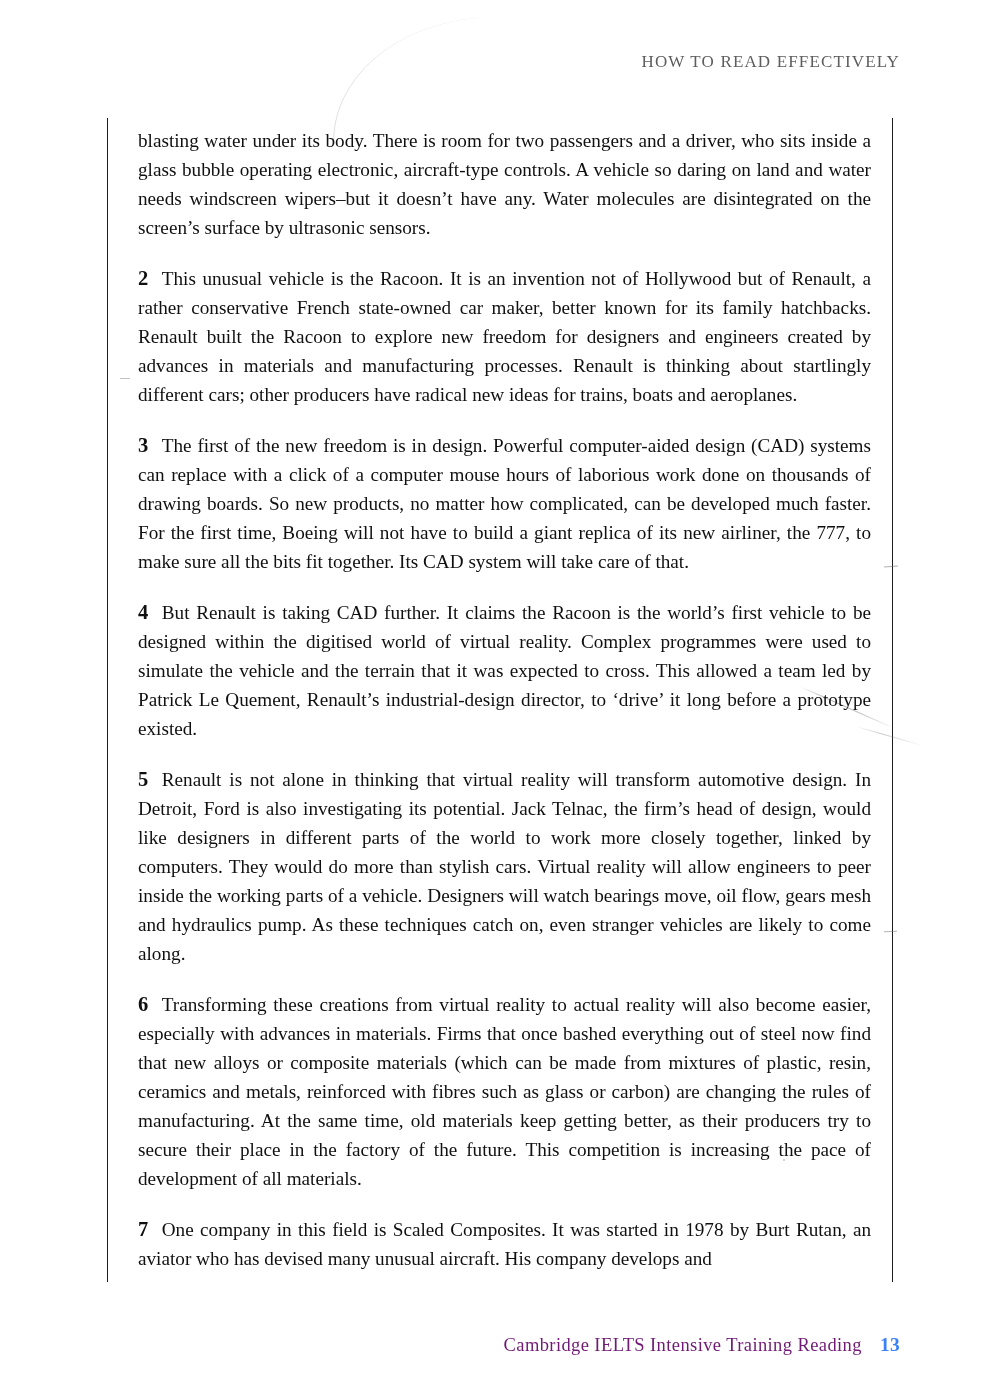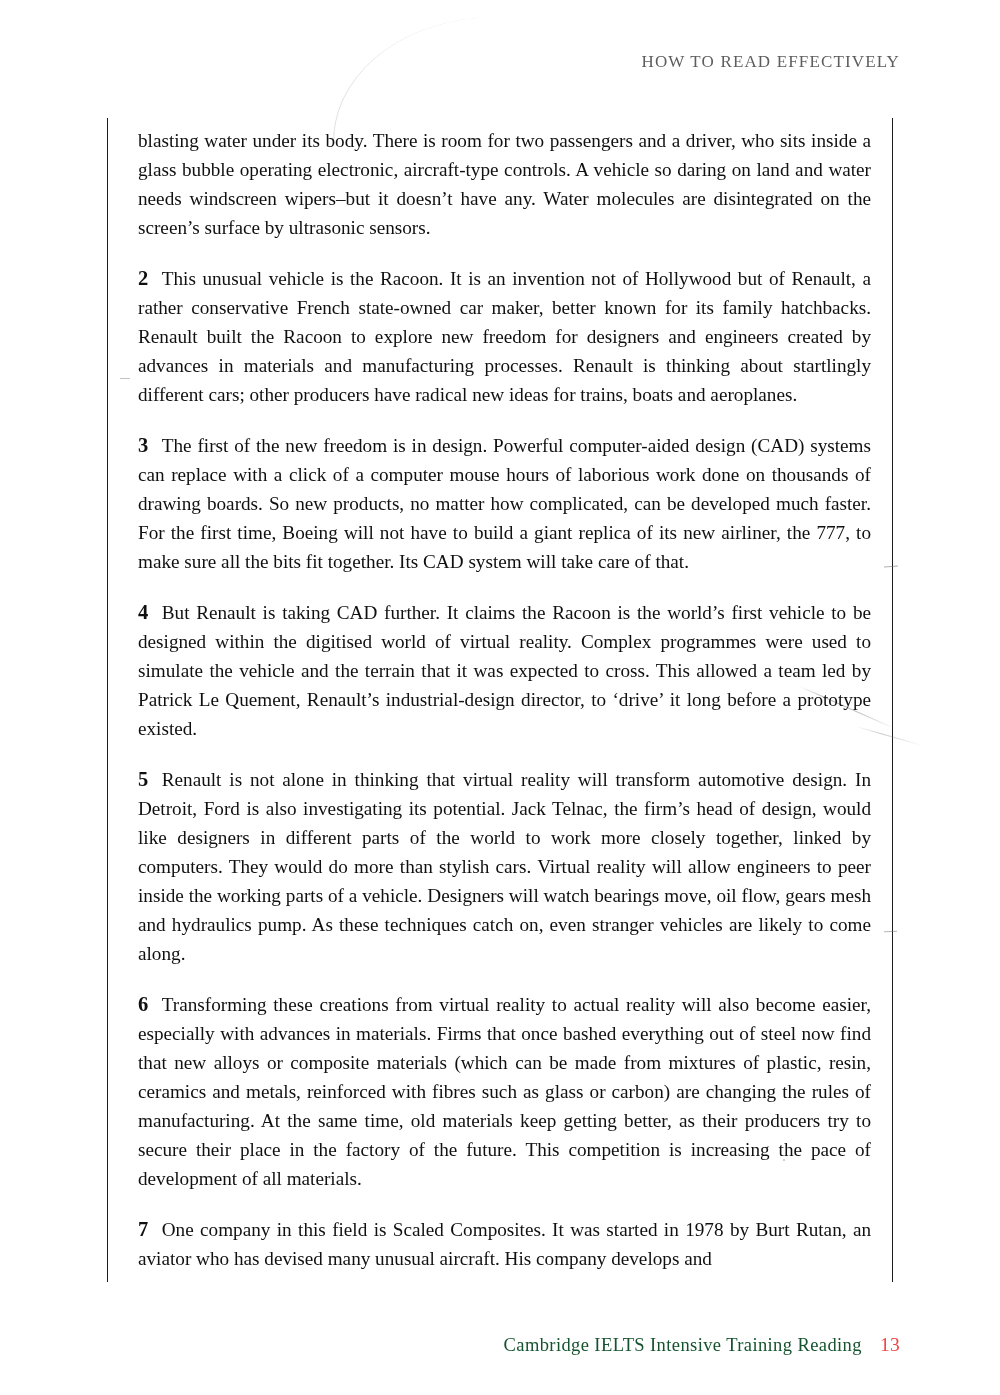--- a/index.html
+++ b/index.html
@@ -81,26 +81,26 @@
     position: absolute;
     left: 138px;
     right: 100px;
     top: 1334px;
     text-align: right;
     white-space: nowrap;
   }
   .footer-title {
     font-size: 18.5px;
     letter-spacing: 0.4px;
-    color: #14532d;
+    color: #701a75;
   }
   .footer-page {
     font-size: 19.5px;
-    font-weight: normal;
-    color: #ef4444;
+    font-weight: bold;
+    color: #3b82f6;
     margin-left: 18px;
     letter-spacing: 0.3px;
   }
 
   
   .artifact {
     position: absolute;
     pointer-events: none;
   }
   .artifact-arc-top {

